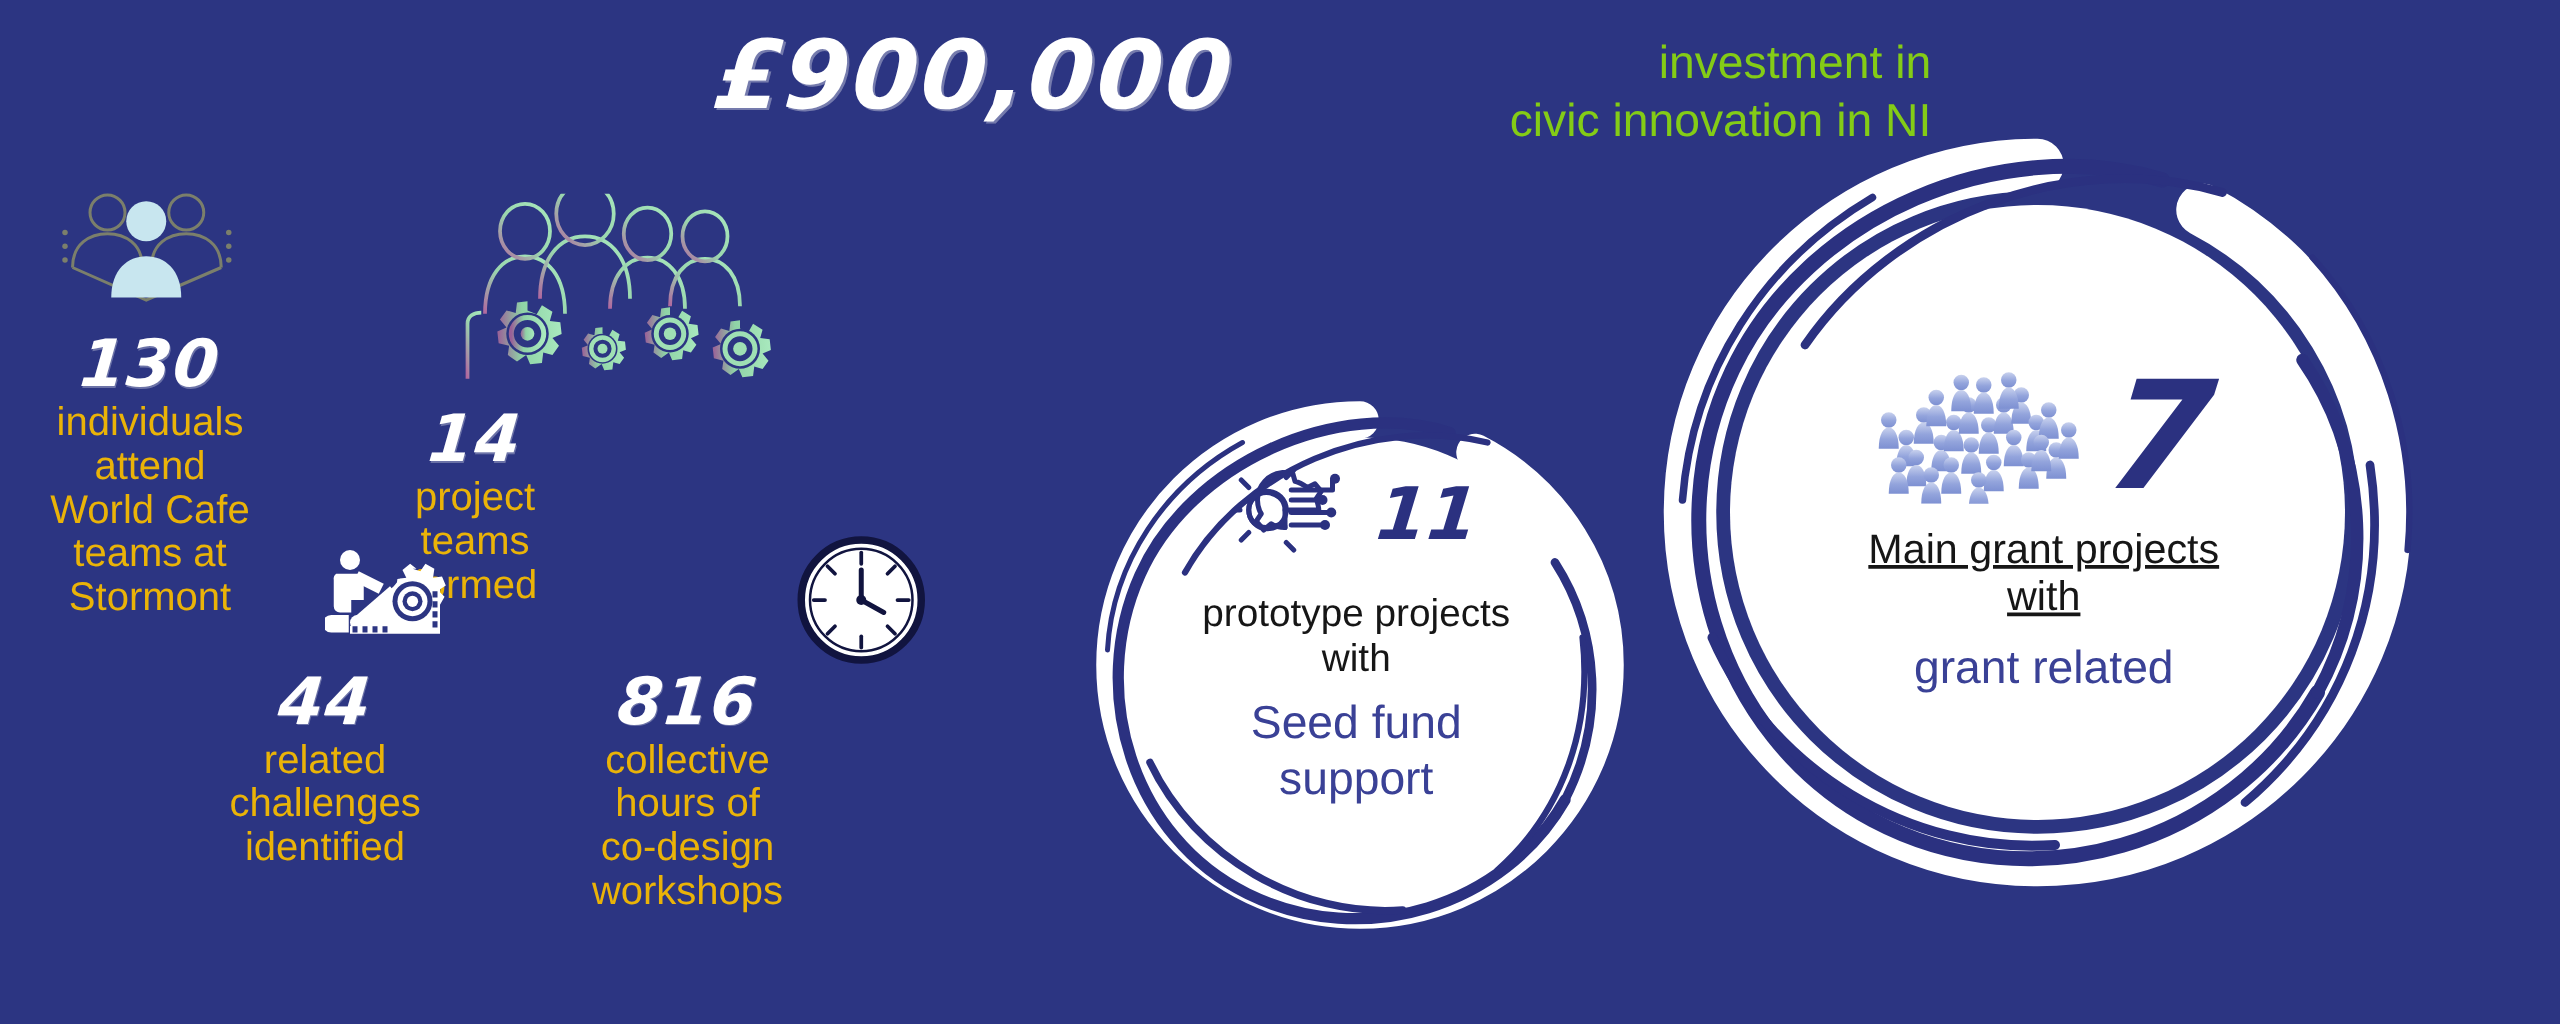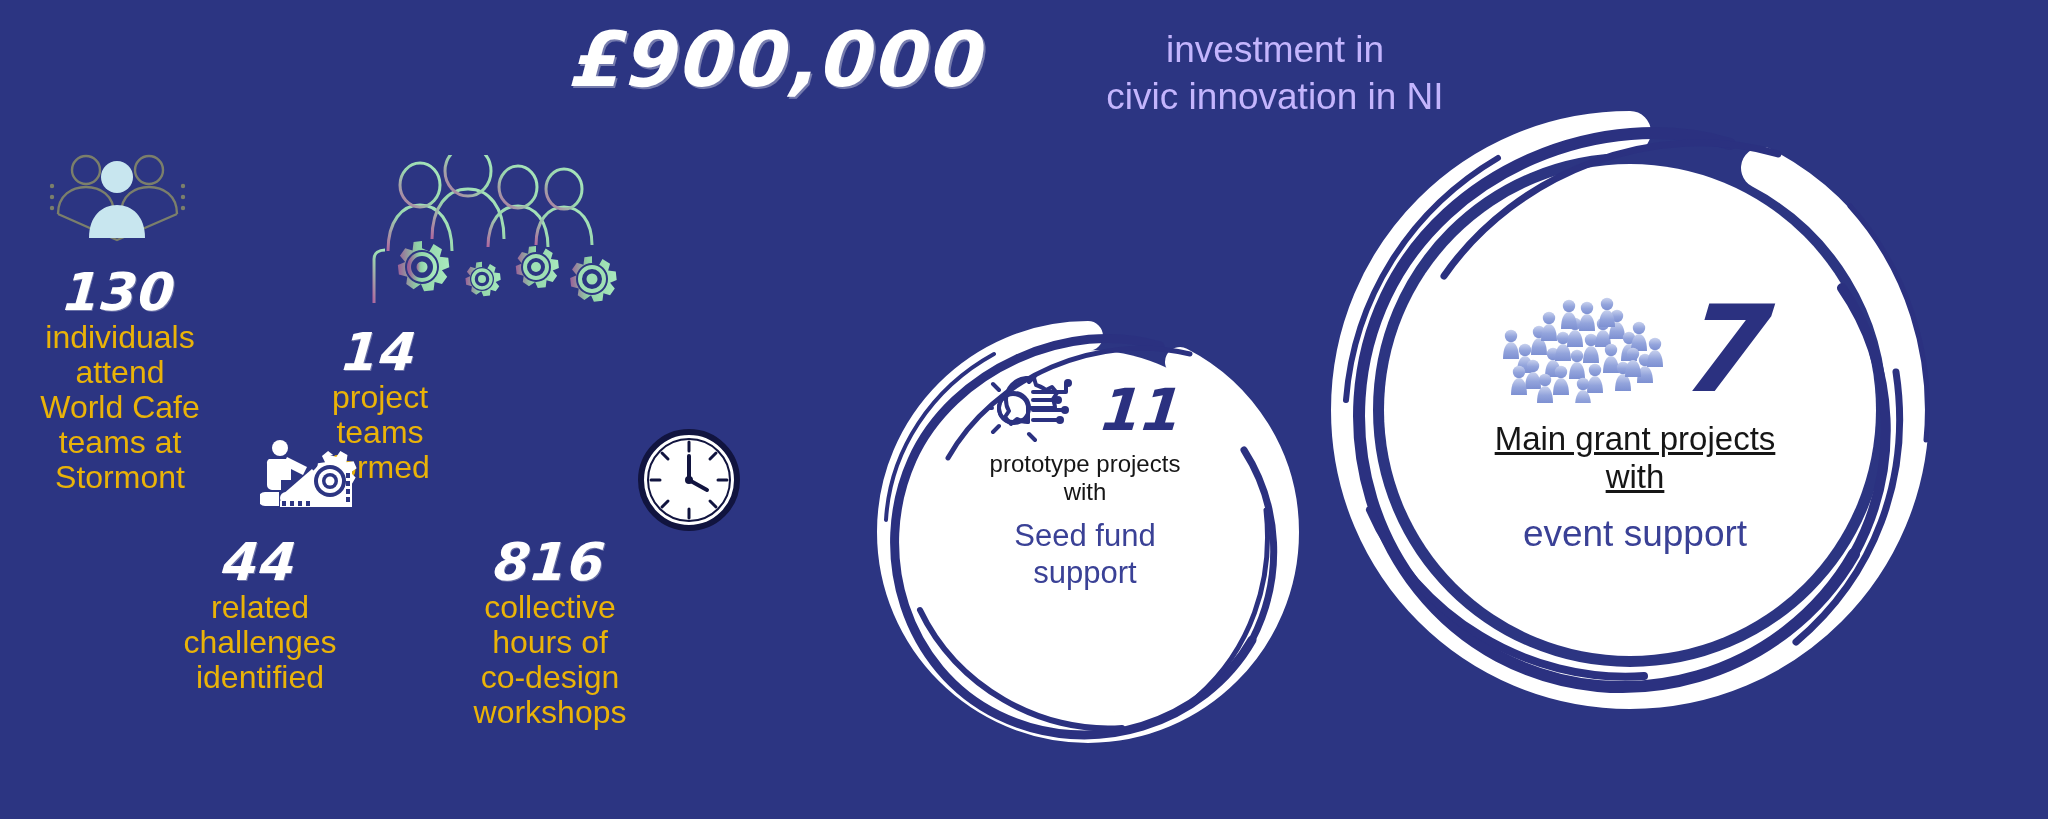--- a/index.html
+++ b/index.html
@@ -20,21 +20,21 @@
     font-weight:700;
     font-size:76px;
     letter-spacing:2px;
     color:#ffffff;
     line-height:1;
     text-shadow:2px 2px 0 rgba(255,255,255,.35);
     transform:skewX(-4deg);
   }
   .headline-text{
     position:absolute;left:1005px;top:26px;width:540px;
-    text-align:center;color:#c4b5fd;
+    text-align:right;color:#84cc16;
     font-size:37px;line-height:1.28;font-weight:400;
   }
 
   
   .stat{position:absolute;text-align:center;color:#ffffff;}
   .stat .num{
     font-family:"DejaVu Sans", sans-serif;
     font-style:italic;font-weight:700;
     font-size:52px;line-height:1.05;letter-spacing:1px;
     color:#ffffff;
@@ -74,24 +74,24 @@
 
   .c-row{display:flex;align-items:center;justify-content:center;gap:18px;}
   .c-num{
     font-family:"DejaVu Sans", sans-serif;
     font-style:italic;font-weight:700;color:#2b3180;
     line-height:1;transform:skewX(-6deg);
   }
   #content-prototype .c-num{font-size:58px;}
   #content-main .c-num{font-size:120px;}
 
-  .c-body{font-size:24px;line-height:1.15;color:#161616;}
+  .c-body{font-size:31px;line-height:1.15;color:#161616;margin-top:22px;}
   #content-main .c-body{font-size:33px;margin-top:10px;text-decoration:underline;}
   .c-accent{color:#3a4196;}
-  #content-prototype .c-accent{font-size:31px;line-height:1.2;margin-top:12px;}
+  #content-prototype .c-accent{font-size:37px;line-height:1.2;margin-top:12px;}
   #content-main .c-accent{font-size:37px;line-height:1.2;margin-top:16px;}
 </style>
 </head>
 <body>
 
 <div class="stage">
 
   <div class="headline-amount">£900,000</div>
 
   <div class="headline-text">
@@ -381,17 +381,17 @@
           </g>
         </svg>
       </span>
       <span class="c-num">7</span>
     </div>
     <div class="c-body">
       <div>Main grant projects</div>
       <div>with</div>
     </div>
     <div class="c-accent">
-      <div>event support</div>
+      <div>grant related</div>
     </div>
   </div>
 
 </div>
 
 </body></html>

